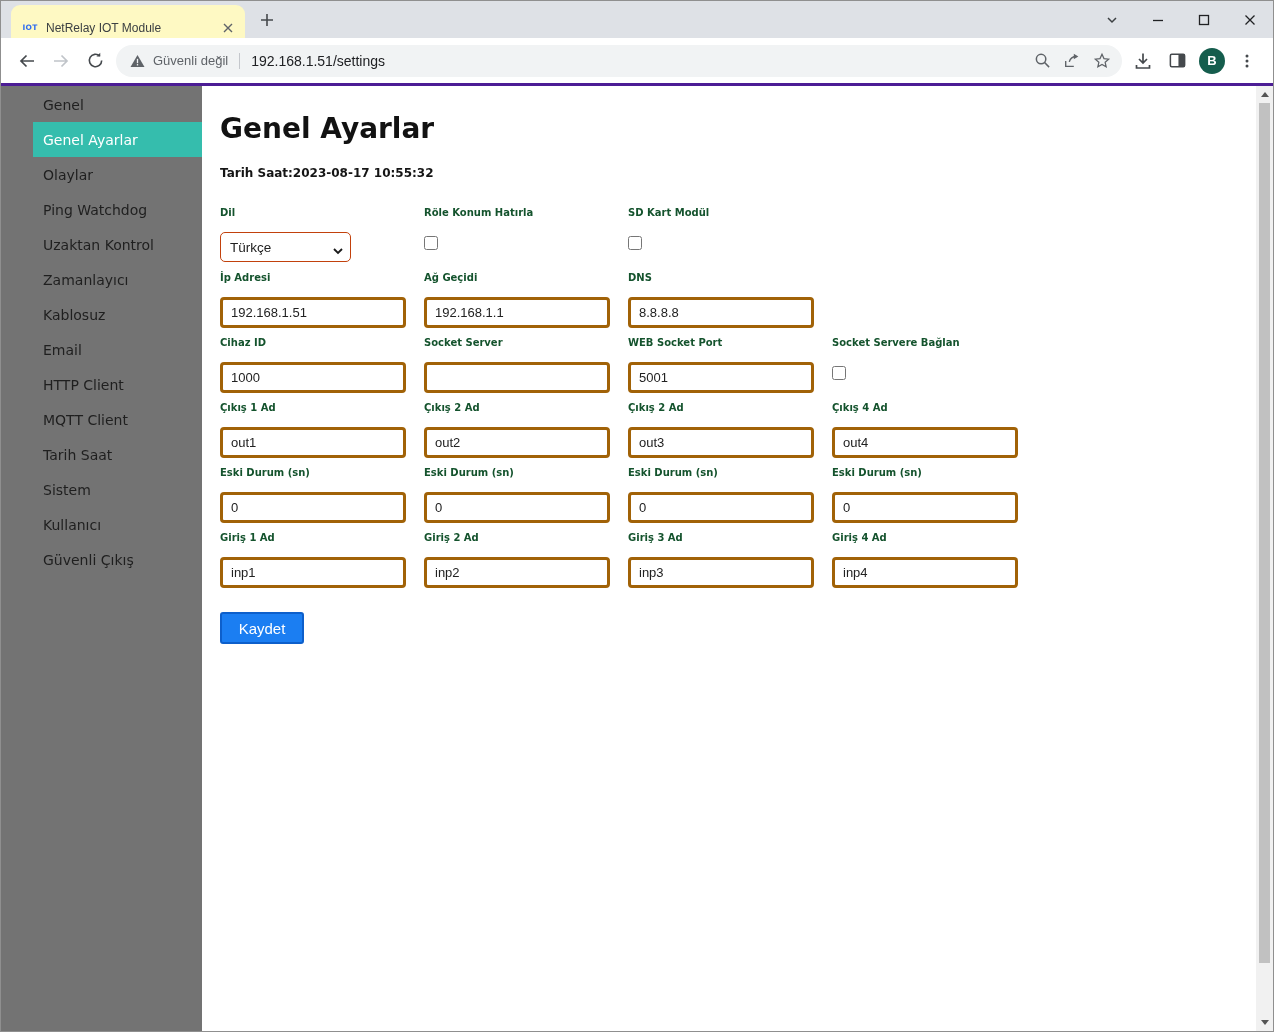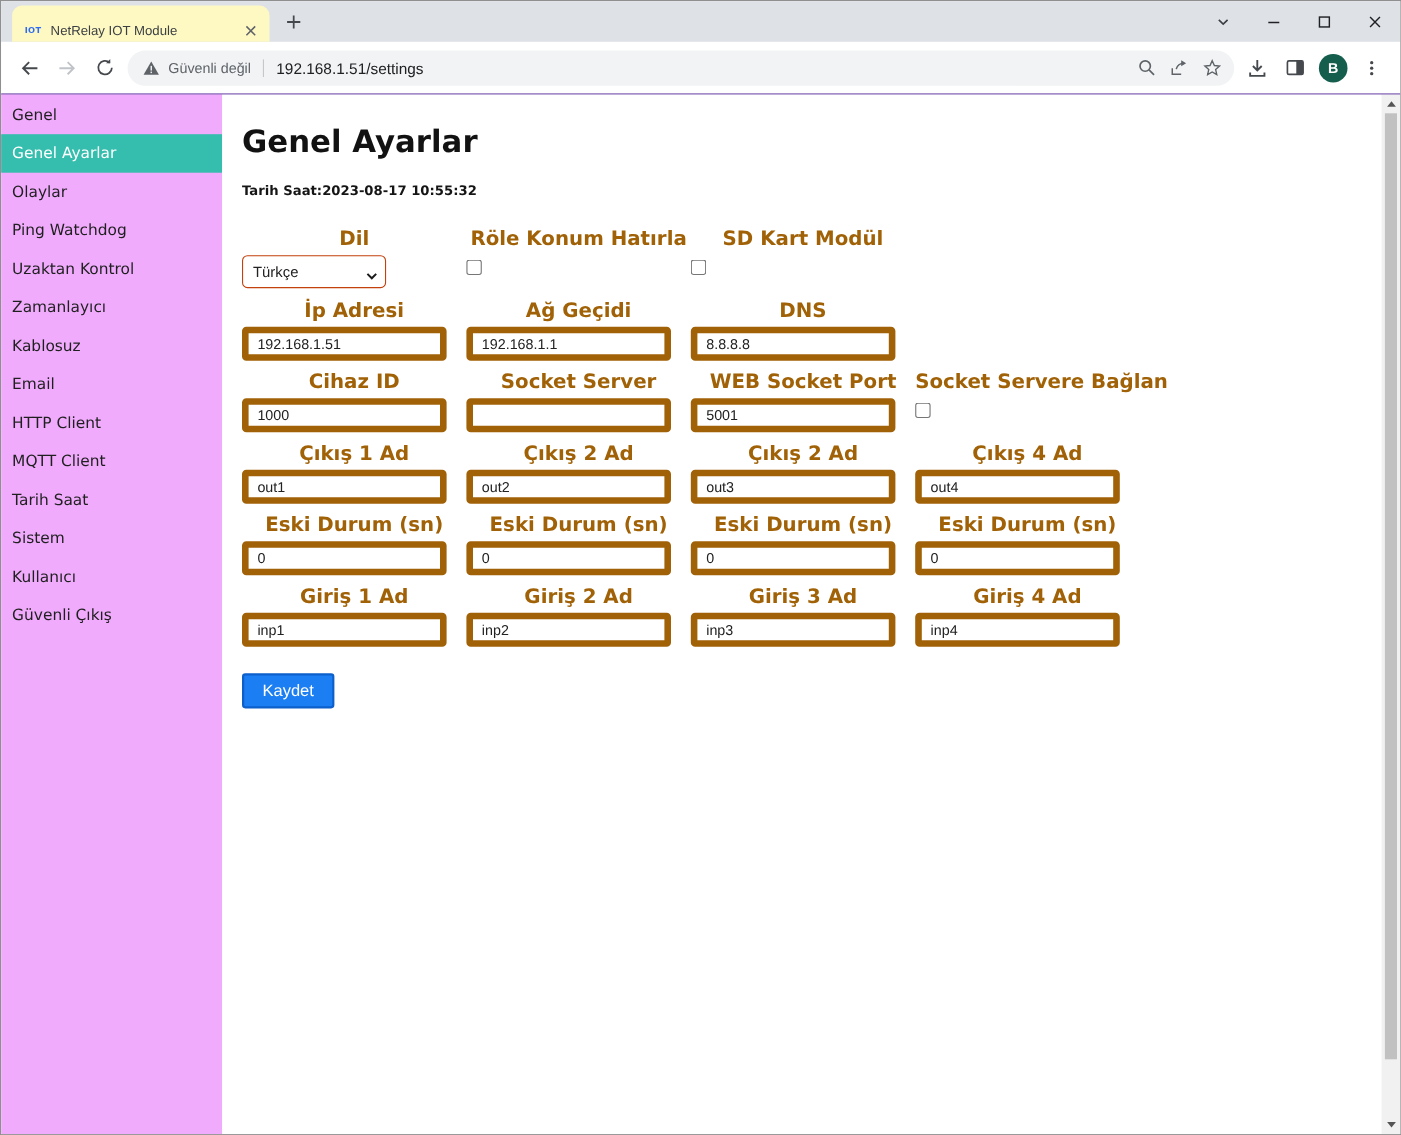--- a/index.html
+++ b/index.html
@@ -29,51 +29,51 @@
     color:#2f6df0;font-weight:bold;font-size:7.5px;letter-spacing:.3px;
     font-family:"DejaVu Sans",sans-serif;
   }
   .tab-title{font-size:12px;color:#3c4043;flex:1;margin-left:7px;white-space:nowrap;overflow:hidden;}
   .icon-btn{display:flex;align-items:center;justify-content:center;border:none;background:none;cursor:pointer;}
   .tab-close{width:18px;height:18px;border-radius:50%;}
   .newtab{width:28px;height:28px;margin:0 0 4px 8px;border-radius:50%;}
   .win-controls{position:absolute;top:0;right:0;height:37px;display:flex;align-items:center;}
   .win-btn{width:46px;height:34px;display:flex;align-items:center;justify-content:center;}
   
-  .toolbar{height:48px;background:#fff;display:flex;align-items:center;padding:0 9px;border-bottom:1px solid #4c1d95;flex:none;}
+  .toolbar{height:48px;background:#fff;display:flex;align-items:center;padding:0 9px;border-bottom:3px solid #4c1d95;flex:none;}
   .nav-btn{width:34px;height:34px;border-radius:50%;flex:none;}
   .omnibox{
     flex:1;height:32px;background:#f1f3f4;border-radius:16px;
     display:flex;align-items:center;padding:0 5px 0 14px;margin:0 4px;min-width:0;
   }
   .sec-label{font-size:13px;color:#5f6368;margin-left:8px;white-space:nowrap;}
   .omni-divider{width:1px;height:16px;background:#c4c7cc;margin:0 11px;flex:none;}
   .omni-url{font-size:14px;color:#202124;white-space:nowrap;}
   .omni-spacer{flex:1;}
   .omni-ic{width:30px;height:30px;border-radius:50%;flex:none;}
   .avatar{
     width:26px;height:26px;border-radius:50%;background:var(--avatar);
     color:#fff;font-size:13px;font-weight:bold;
     display:flex;align-items:center;justify-content:center;margin:0 5px;flex:none;
   }
   
   .page{flex:1;display:flex;min-height:0;}
-  .sidebar{width:201px;background:#f0abfc;padding-top:1px;flex:none;font-family:"DejaVu Sans",sans-serif;}
+  .sidebar{width:201px;background:#737373;padding-top:1px;flex:none;font-family:"DejaVu Sans",sans-serif;padding-left:32px;}
   .side-item{height:35px;display:flex;align-items:center;padding-left:10px;font-size:14px;color:#1f1f1f;cursor:pointer;}
   .side-item.active{background:var(--accent);color:#fff;}
   .content{flex:1;background:#fff;padding:10px 0 0 18px;font-family:"DejaVu Sans",sans-serif;overflow:hidden;}
   .page-title{font-size:28px;font-weight:bold;color:#121212;margin-top:16px;}
   .datetime{margin-top:21px;font-size:12px;font-weight:bold;color:#151515;}
   .form{margin-top:27px;}
   .frow{display:flex;}
   .fcell{width:204px;flex:none;}
-  .flabel{font-size:18px;font-weight:bold;color:#a16207;height:19px;white-space:nowrap;text-align:center;}
+  .flabel{font-size:10px;font-weight:bold;color:#14532d;height:19px;white-space:nowrap;}
   .fctrl{height:46px;padding-top:6px;}
   .text-input{
-    width:186px;height:31px;border:6px solid #a16207;border-radius:4px;
+    width:186px;height:31px;border:3px solid #a16207;border-radius:4px;
     padding:0 8px;font-size:13px;color:#222;font-family:"Liberation Sans",sans-serif;outline:none;background:#fff;
   }
   .select-wrap{position:relative;width:131px;}
   .select{
     appearance:none;-webkit-appearance:none;width:131px;height:30px;border:1px solid #c2410c;border-radius:5px;
     padding:0 24px 0 9px;font-size:13.5px;color:#222;background:#fff;font-family:"Liberation Sans",sans-serif;
   }
   .select-chev{position:absolute;right:7px;top:8px;pointer-events:none;}
   .checkbox{width:14px;height:14px;margin-top:4px;accent-color:#fff;}
   .kaydet{

